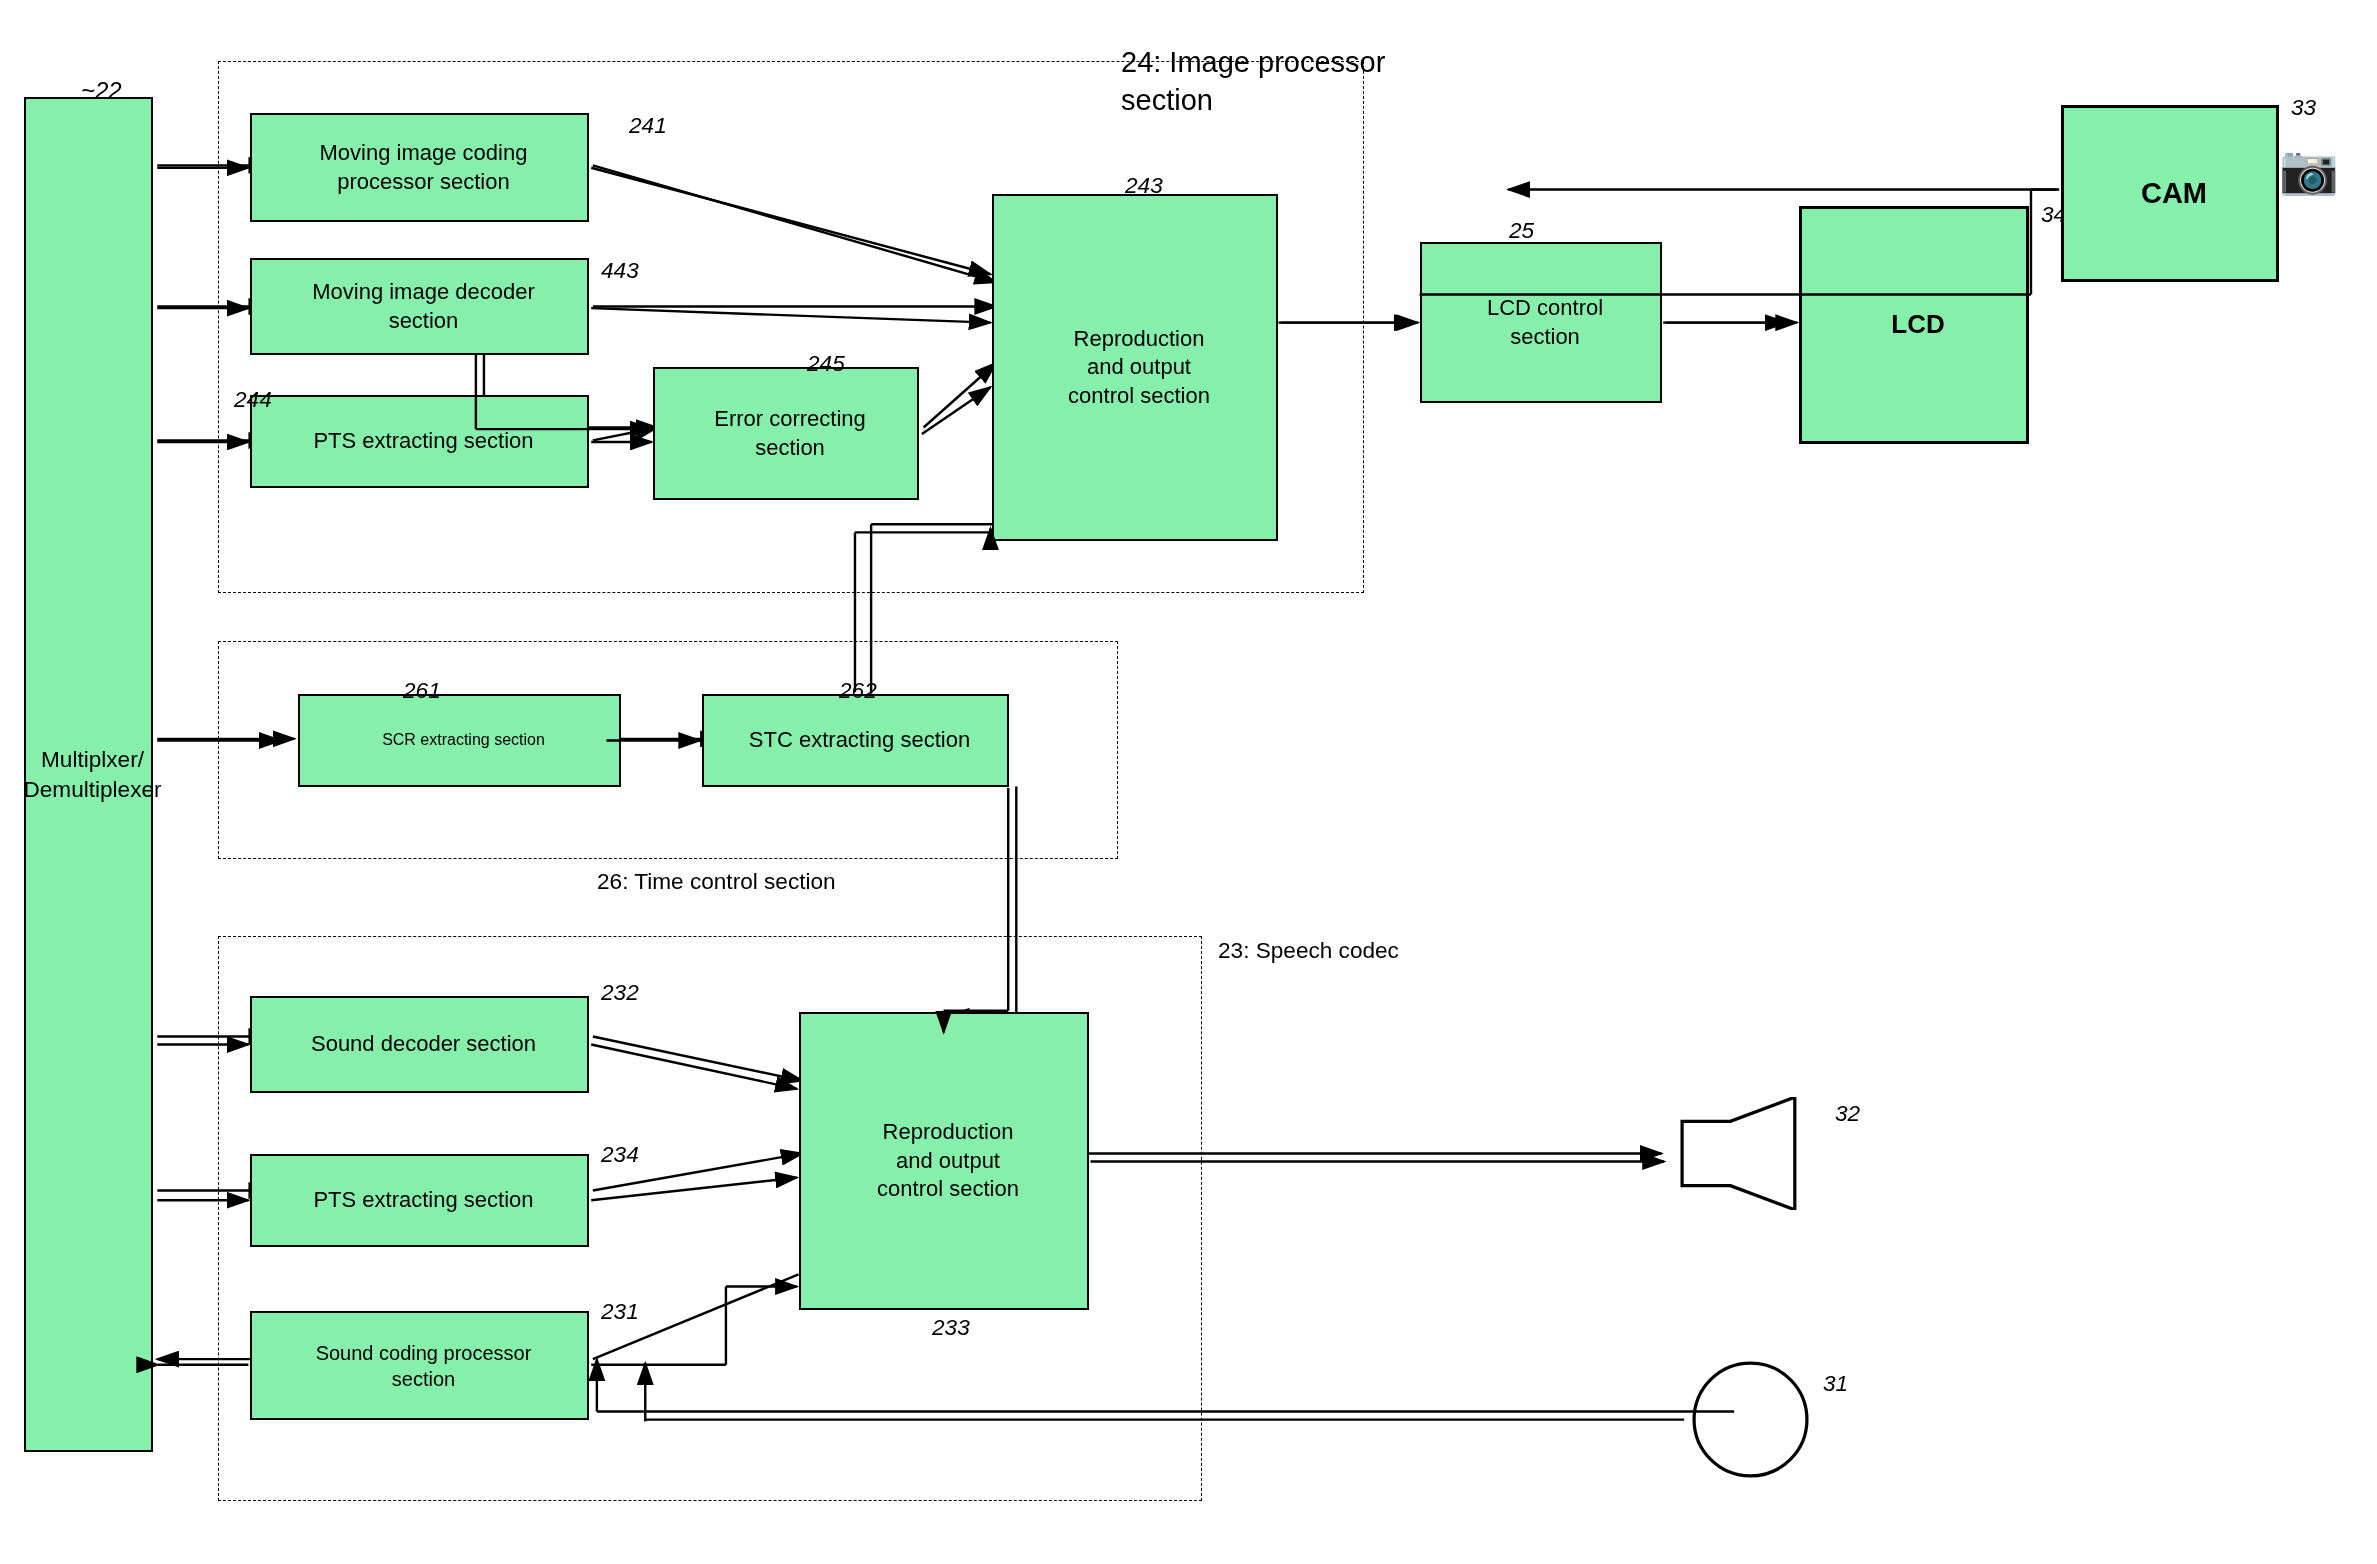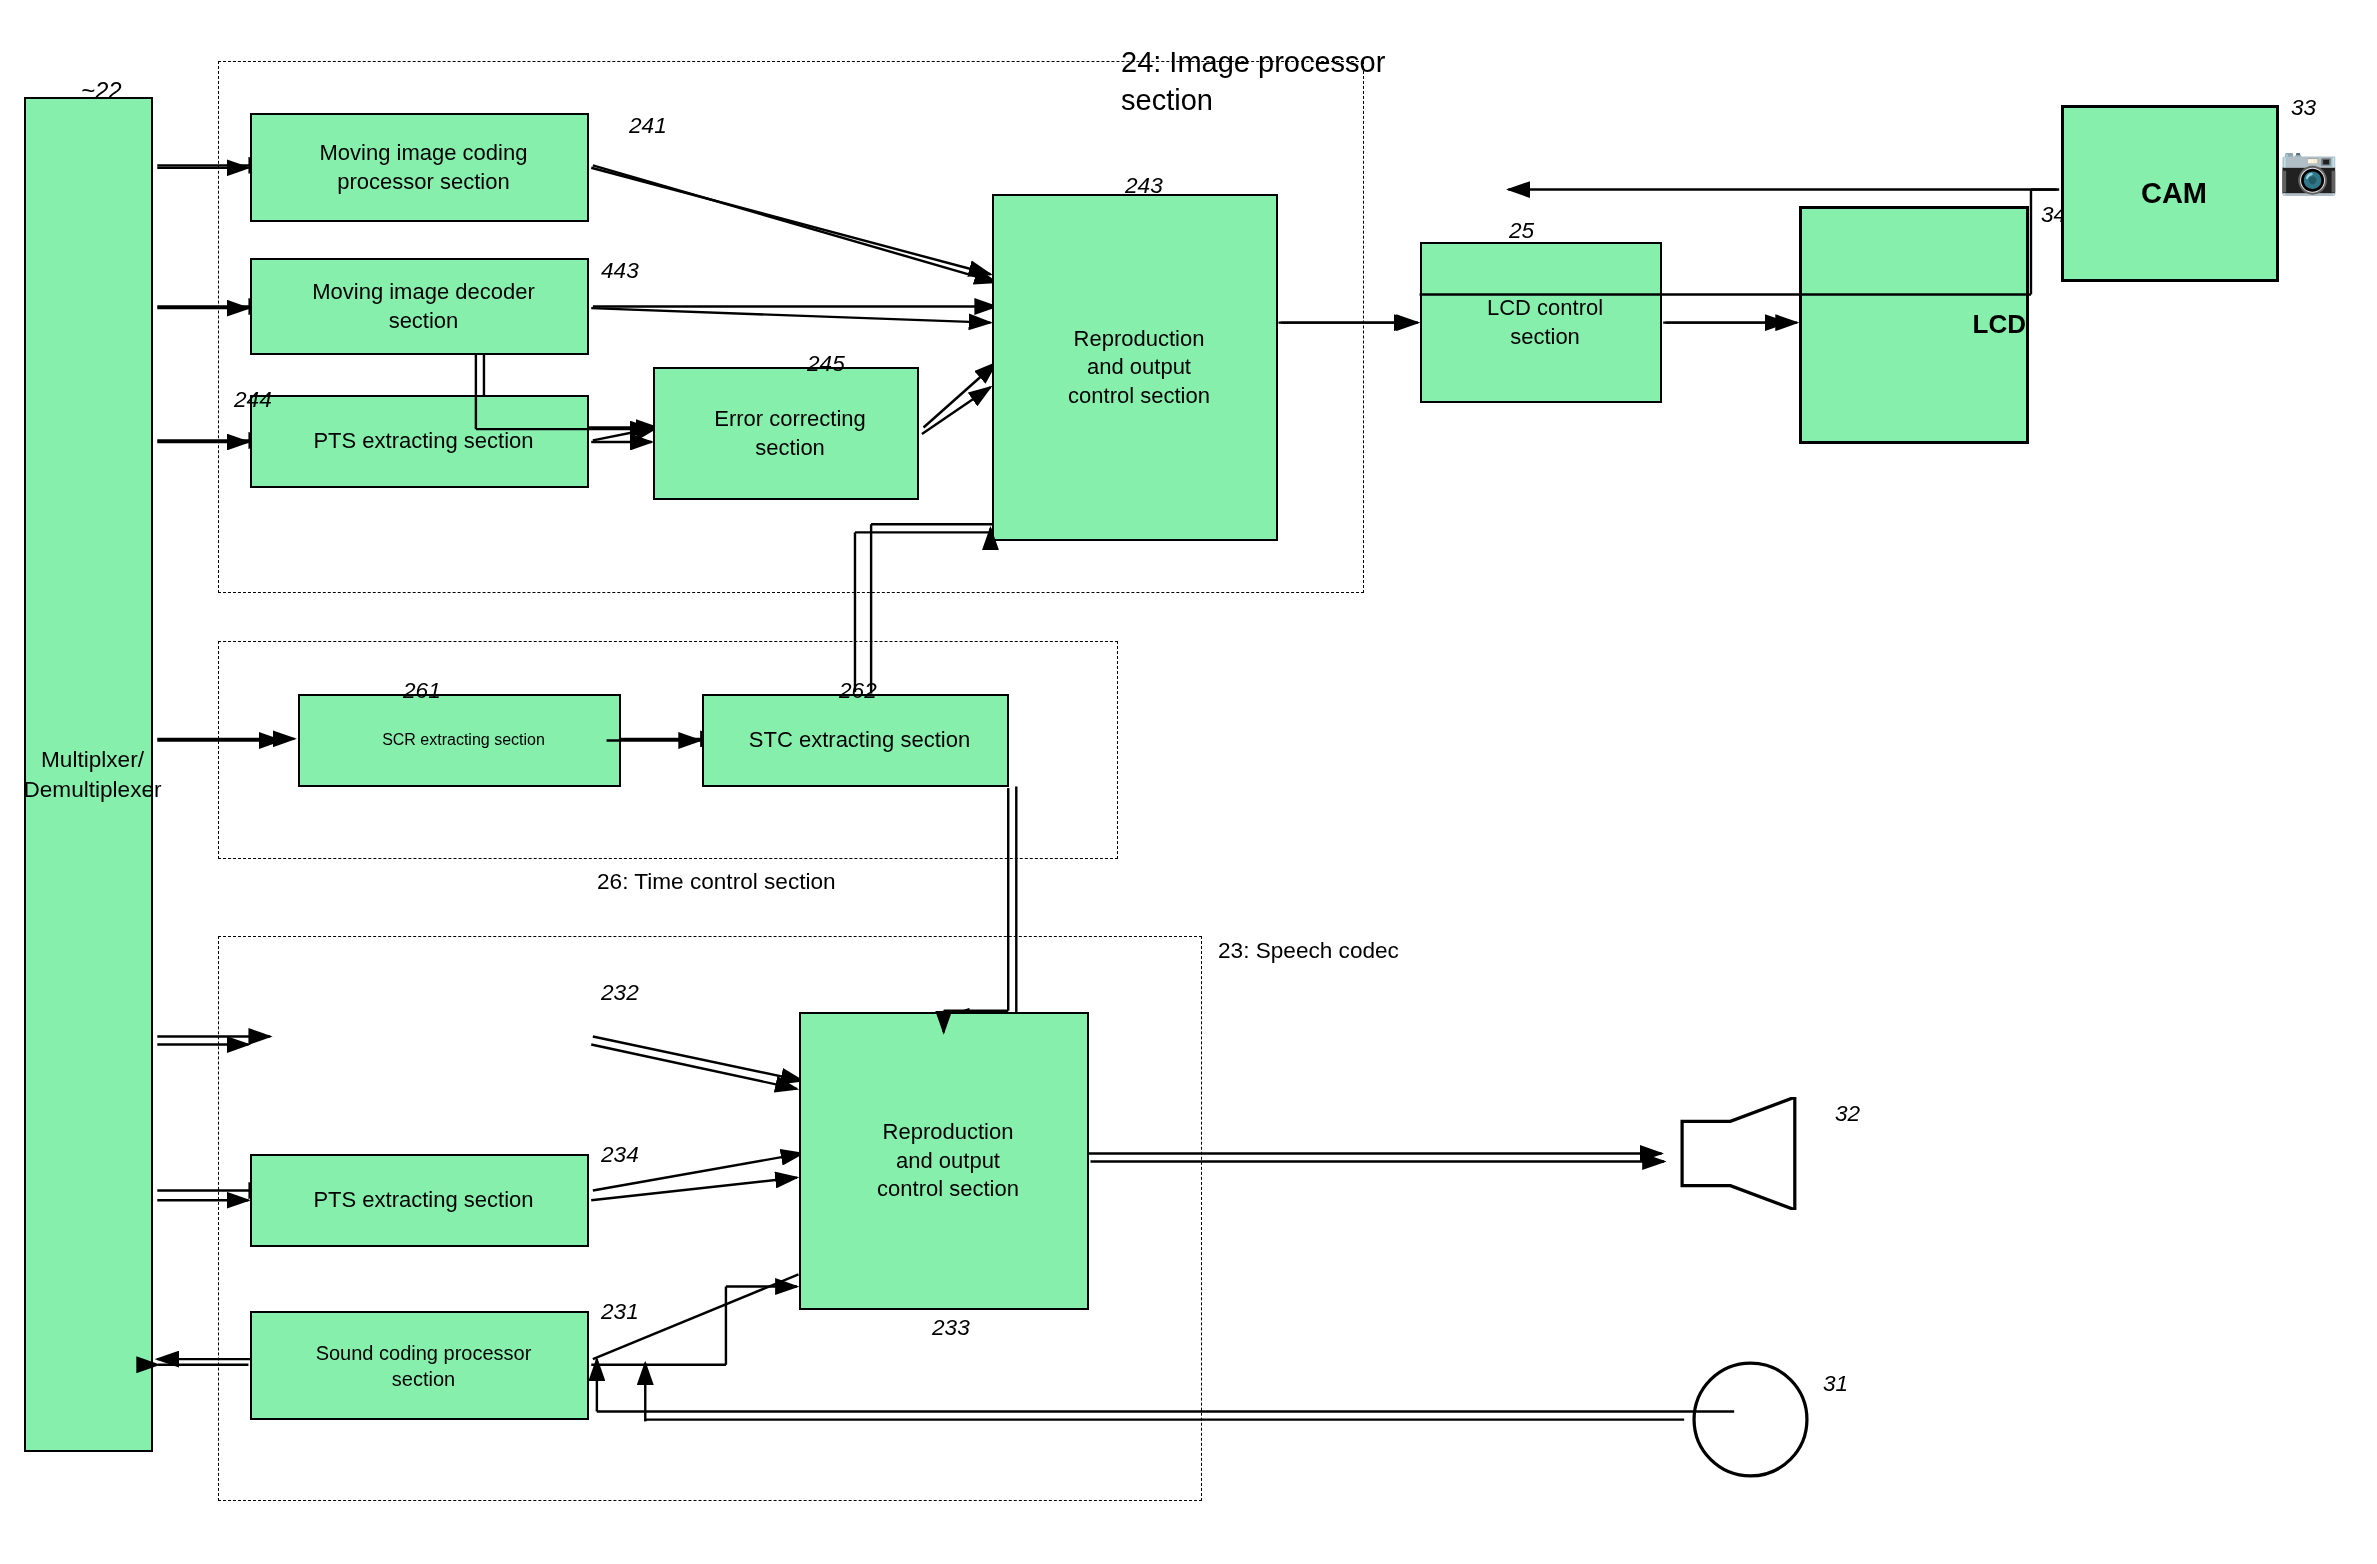--- a/index.html
+++ b/index.html
@@ -156,21 +156,21 @@
   <div class="block" style="left:992px; top:194px; width:286px; height:347px; font-size:22px;">
     <span>Reproduction<br>and output<br>control section</span>
   </div>
   <div class="ref-num" style="left:1125px; top:173px;">243</div>
 
   <div class="block" style="left:1420px; top:242px; width:242px; height:161px; font-size:22px;">
     <span>LCD control<br>section</span>
   </div>
   <div class="ref-num" style="left:1509px; top:218px;">25</div>
 
-  <div class="block" style="left:1799px; top:206px; width:230px; height:238px; font-size:26px; font-weight:bold; border-width:3.2px;justify-content:flex-end;">
+  <div class="block" style="left:1799px; top:206px; width:230px; height:238px; font-size:26px; font-weight:bold; border-width:3.2px;">
     <span>LCD</span>
   </div>
   <div class="ref-num" style="left:2041px; top:202px;">34</div>
 
   <div class="block" style="left:2061px; top:105px; width:218px; height:177px; font-size:29px; font-weight:bold; border-width:3.2px;">
     <span>CAM</span>
   </div>
 
   <div style="position:absolute; left:2279px; top:141px; font-size:48px;">📷</div>
   <div class="ref-num" style="left:2291px; top:95px;">33</div>
@@ -190,20 +190,23 @@
     <span>STC extracting section</span>
   </div>
   <div class="ref-num" style="left:839px; top:678px;">262</div>
 
   <div class="dashed-region" style="left:218px; top:936px; width:984px; height:565px;">
   </div>
   <div class="label" style="left:1218px; top:936px; font-size:22.6px;">
     <span>23: Speech codec</span>
   </div>
 
+  <div class="block" style="left:250px; top:996px; width:339px; height:97px; font-size:22px;">
+    <span>Sound decoder section</span>
+  </div>
   <div class="ref-num" style="left:601px; top:980px;">232</div>
 
   <div class="block" style="left:250px; top:1154px; width:339px; height:93px; font-size:22px;">
     <span>PTS extracting section</span>
   </div>
   <div class="ref-num" style="left:601px; top:1142px;">234</div>
 
   <div class="block" style="left:250px; top:1311px; width:339px; height:109px; font-size:20px;">
     <span>Sound coding processor<br>section</span>
   </div>

